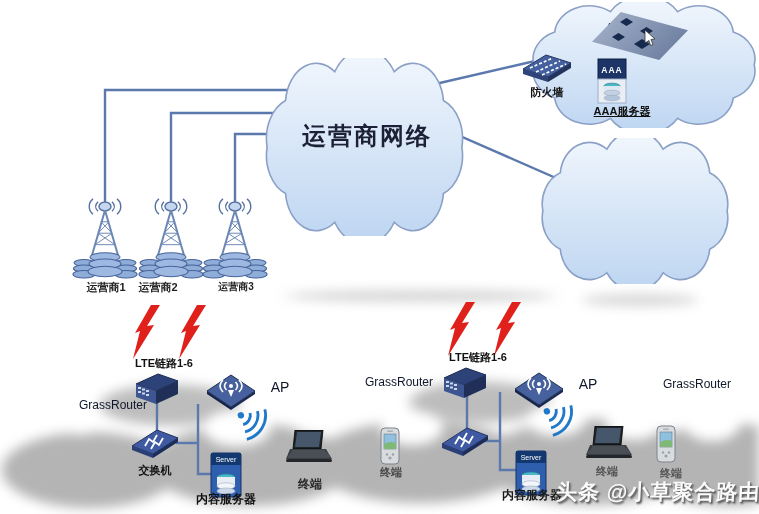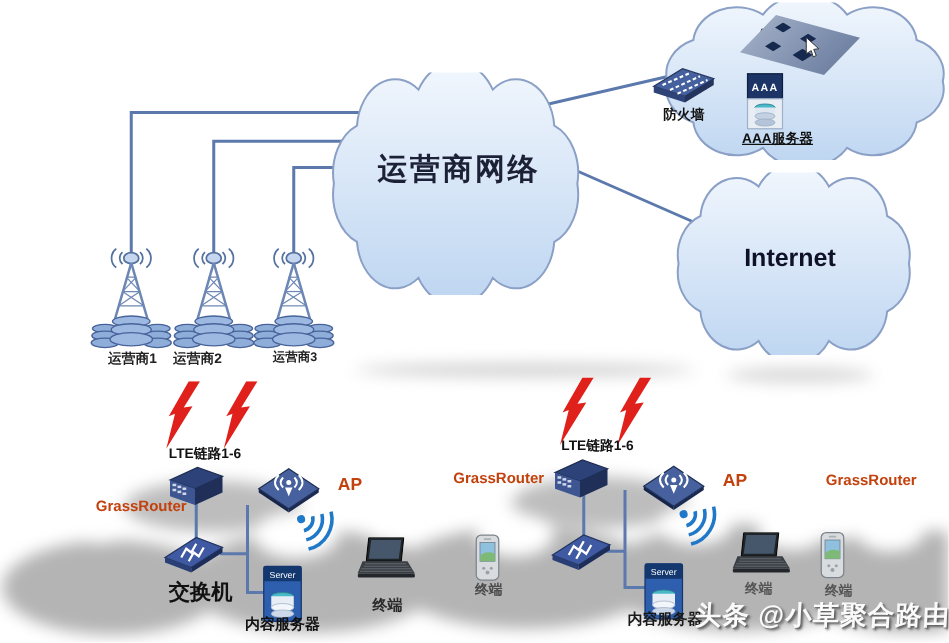--- a/index.html
+++ b/index.html
@@ -2,21 +2,21 @@
 <html><head>
 <meta charset="utf-8">
 <style>
   html,body{margin:0;padding:0;background:#fff;}
   #stage{position:relative;width:759px;height:514px;background:#ffffff;overflow:hidden;
          font-family:"Liberation Sans","DejaVu Sans",sans-serif;}
   .abs{position:absolute;}
   .lbl{position:absolute;text-align:center;line-height:1.15;white-space:nowrap;
        font-family:"Liberation Sans","DejaVu Sans",sans-serif;font-weight:bold;}
   .blk{color:#111;font-size:11px;font-weight:bold;}
-  .red{color:#c2410c;font-weight:bold;font-size:12px;}
+  .red{color:#0f172a;font-weight:normal;font-size:12px;}
   .cloud-label{font-weight:bold;color:#1c2138;}
   .band{position:absolute;inset:0;filter:blur(6px);pointer-events:none;
     background:
       radial-gradient(55px 30px at 237px 428px,#fff 60%,rgba(255,255,255,0) 63%),
       radial-gradient(45px 26px at 318px 420px,#fff 60%,rgba(255,255,255,0) 63%),
       radial-gradient(50px 28px at 412px 428px,#fff 60%,rgba(255,255,255,0) 63%),
       radial-gradient(48px 26px at 556px 420px,#fff 60%,rgba(255,255,255,0) 63%),
       radial-gradient(45px 26px at 634px 424px,#fff 60%,rgba(255,255,255,0) 63%),
       radial-gradient(45px 28px at 712px 424px,#fff 60%,rgba(255,255,255,0) 63%),
       radial-gradient(40px 24px at 80px 420px,#fff 60%,rgba(255,255,255,0) 63%),
@@ -73,21 +73,20 @@
   </svg>
   <div class="lbl cloud-label" style="left:292px;top:102px;width:150px;font-size:24px;letter-spacing:2px;margin-top:20px;">运营商网络</div>
 
   <svg class="abs" style="left:528px;top:2px" width="232" height="126" viewBox="0 0 200 130" preserveAspectRatio="none">
     <path d="M195,65 A30,30 0 0 1 177,99 A30,30 0 0 1 129,120 A34,34 0 0 1 71,120 A30,30 0 0 1 23,99 A30,30 0 0 1 5,65 A30,30 0 0 1 23,31 A30,30 0 0 1 71,10 A34,34 0 0 1 129,10 A30,30 0 0 1 177,31 A30,30 0 0 1 195,65 Z" fill="url(#cg1)" stroke="#8ba0c6" stroke-width="1.6" vector-effect="non-scaling-stroke"></path>
   </svg>
 
   <svg class="abs" style="left:538px;top:138px" width="194" height="146" viewBox="0 0 200 130" preserveAspectRatio="none">
     <path d="M195,65 A30,30 0 0 1 177,99 A30,30 0 0 1 129,120 A34,34 0 0 1 71,120 A30,30 0 0 1 23,99 A30,30 0 0 1 5,65 A30,30 0 0 1 23,31 A30,30 0 0 1 71,10 A34,34 0 0 1 129,10 A30,30 0 0 1 177,31 A30,30 0 0 1 195,65 Z" fill="url(#cg1)" stroke="#8ba0c6" stroke-width="1.6" vector-effect="non-scaling-stroke"></path>
   </svg>
-  <div class="lbl cloud-label" style="left:562px;top:196px;width:140px;font-size:20px;color:#0f1128;">Internet</div>
 
   <div class="lbl blk" style="left:570px;top:21px;width:32px;font-size:13px;margin-left:29px;">AC</div>
   <div class="platform"></div>
   <div class="miniap" style="left:620px;top:18px;"></div>
   <div class="miniap" style="left:640px;top:27px;"></div>
   <div class="miniap" style="left:612px;top:33px;"></div>
   <div class="miniap" style="left:634px;top:39px;width:16px;height:10px;"></div>
   <svg class="abs" style="left:644px;top:30px" width="13" height="17" viewBox="0 0 13 17">
     <polygon points="1,0 11,9 7,9.5 9,14.5 6.5,15.5 5,10.5 1,13" fill="#fff" stroke="#333" stroke-width="0.8"></polygon>
   </svg>
@@ -328,21 +327,21 @@
   </svg>
   <svg class="abs" style="left:440px;top:425px" width="50" height="34" viewBox="0 0 50 34">
     <polygon points="2,19 27,3 48,11 23,27" fill="#3f5aa3" stroke="#22345f"></polygon>
     <polygon points="2,19 23,27 23,31 2,23" fill="#2a3f76"></polygon>
     <polygon points="23,27 48,11 48,15 23,31" fill="#1d2d59"></polygon>
     <g stroke="#fff" stroke-width="1.8" fill="none">
       <path d="M15,19 l4,-7 l4,3 l4,-7"></path>
         <path d="M21,22 l4,-7 l4,3 l4,-7"></path>
     </g>
   </svg>
-  <div class="lbl blk" style="left:124px;top:464px;width:62px;font-size:17px;text-align:right;">交换机</div>
+  <div class="lbl blk" style="left:124px;top:464px;width:62px;font-size:11px;">交换机</div>
 
   <svg class="abs" style="left:210px;top:452px" width="32" height="46" viewBox="0 0 32 46">
     <rect x="1" y="1" width="30" height="44" rx="2" fill="#2e5fae" stroke="#16336b"></rect>
     <rect x="1" y="1" width="30" height="12" fill="#12386f"></rect>
     <text x="16" y="10" fill="#fff" font-size="7" text-anchor="middle">Server</text>
     <ellipse cx="16" cy="25" rx="9" ry="3" fill="#49b8c8" stroke="#2d7f8f" stroke-width="0.7"></ellipse>
     <rect x="7" y="25" width="18" height="9" fill="#e7edf4"></rect>
     <ellipse cx="16" cy="34" rx="9" ry="3.2" fill="#f2f5f9" stroke="#aab8cc" stroke-width="0.7"></ellipse>
     <ellipse cx="16" cy="39" rx="9" ry="3" fill="#cdd9e8" stroke="#aab8cc" stroke-width="0.7"></ellipse>
   </svg>

